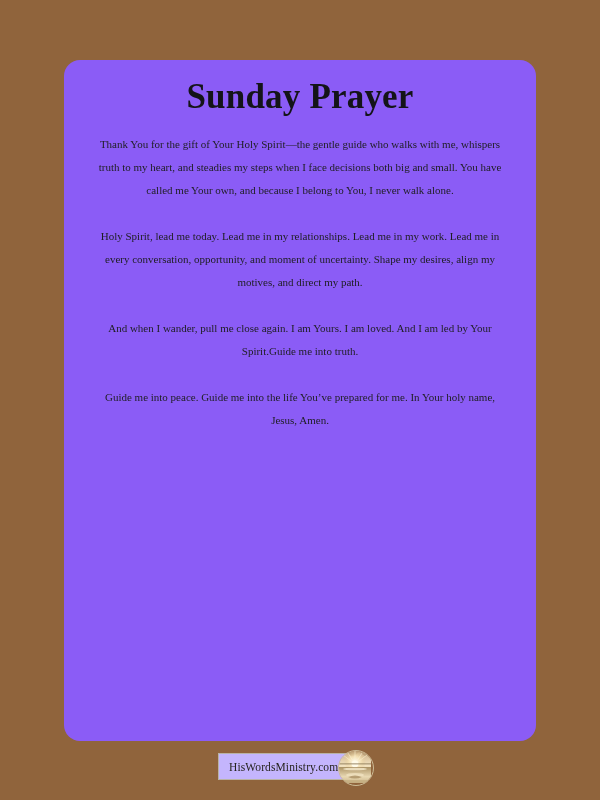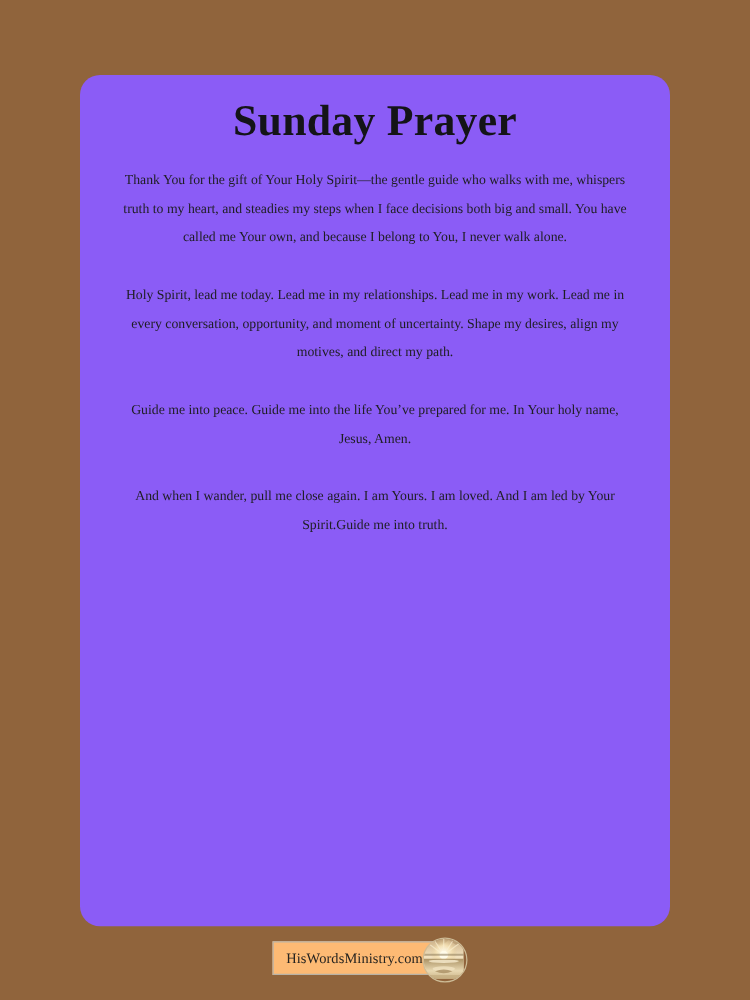--- a/index.html
+++ b/index.html
@@ -68,21 +68,21 @@
     left: 218px;
     top: 753px;
     height: 27px;
     display: flex;
     align-items: center;
   }
 
   .badge-plate {
     height: 27px;
     box-sizing: border-box;
-    background: #fdba74;
+    background: #c4b5fd;
     border: 1px solid #b9b3a6;
     display: flex;
     align-items: center;
     padding: 0 26px 0 10px;
   }
 
   .badge-text {
     font-size: 11.5px;
     color: #262420;
     font-family: "Liberation Serif", "DejaVu Serif", serif;
@@ -114,23 +114,23 @@
 
   <div class="prayer-body">
 
 
     <p class="prayer-para">Thank You for the gift of Your Holy Spirit—the gentle guide who walks with me, whispers truth to my heart, and steadies my steps when I face decisions both big and small. You have called me Your own, and because I belong to You, I never walk alone.</p>
 
 
     <p class="prayer-para spaced">Holy Spirit, lead me today. Lead me in my relationships. Lead me in my work. Lead me in every conversation, opportunity, and moment of uncertainty. Shape my desires, align my motives, and direct my path.</p>
 
 
+    <p class="prayer-para spaced">And when I wander, pull me close again. I am Yours. I am loved. And I am led by Your Spirit.Guide me into truth.</p>
+
     <p class="prayer-para spaced">Guide me into peace. Guide me into the life You’ve prepared for me.  In Your holy name, Jesus, Amen.</p>
-
-    <p class="prayer-para spaced">And when I wander, pull me close again. I am Yours. I am loved. And I am led by Your Spirit.Guide me into truth.</p>
 
   </div>
 </div>
 
 <div class="footer-badge">
   <div class="badge-plate">
     <span class="badge-text">HisWordsMinistry.com</span>
   </div>
   <div class="badge-logo">
     <svg width="32" height="32" viewBox="0 0 32 32" aria-hidden="true">

